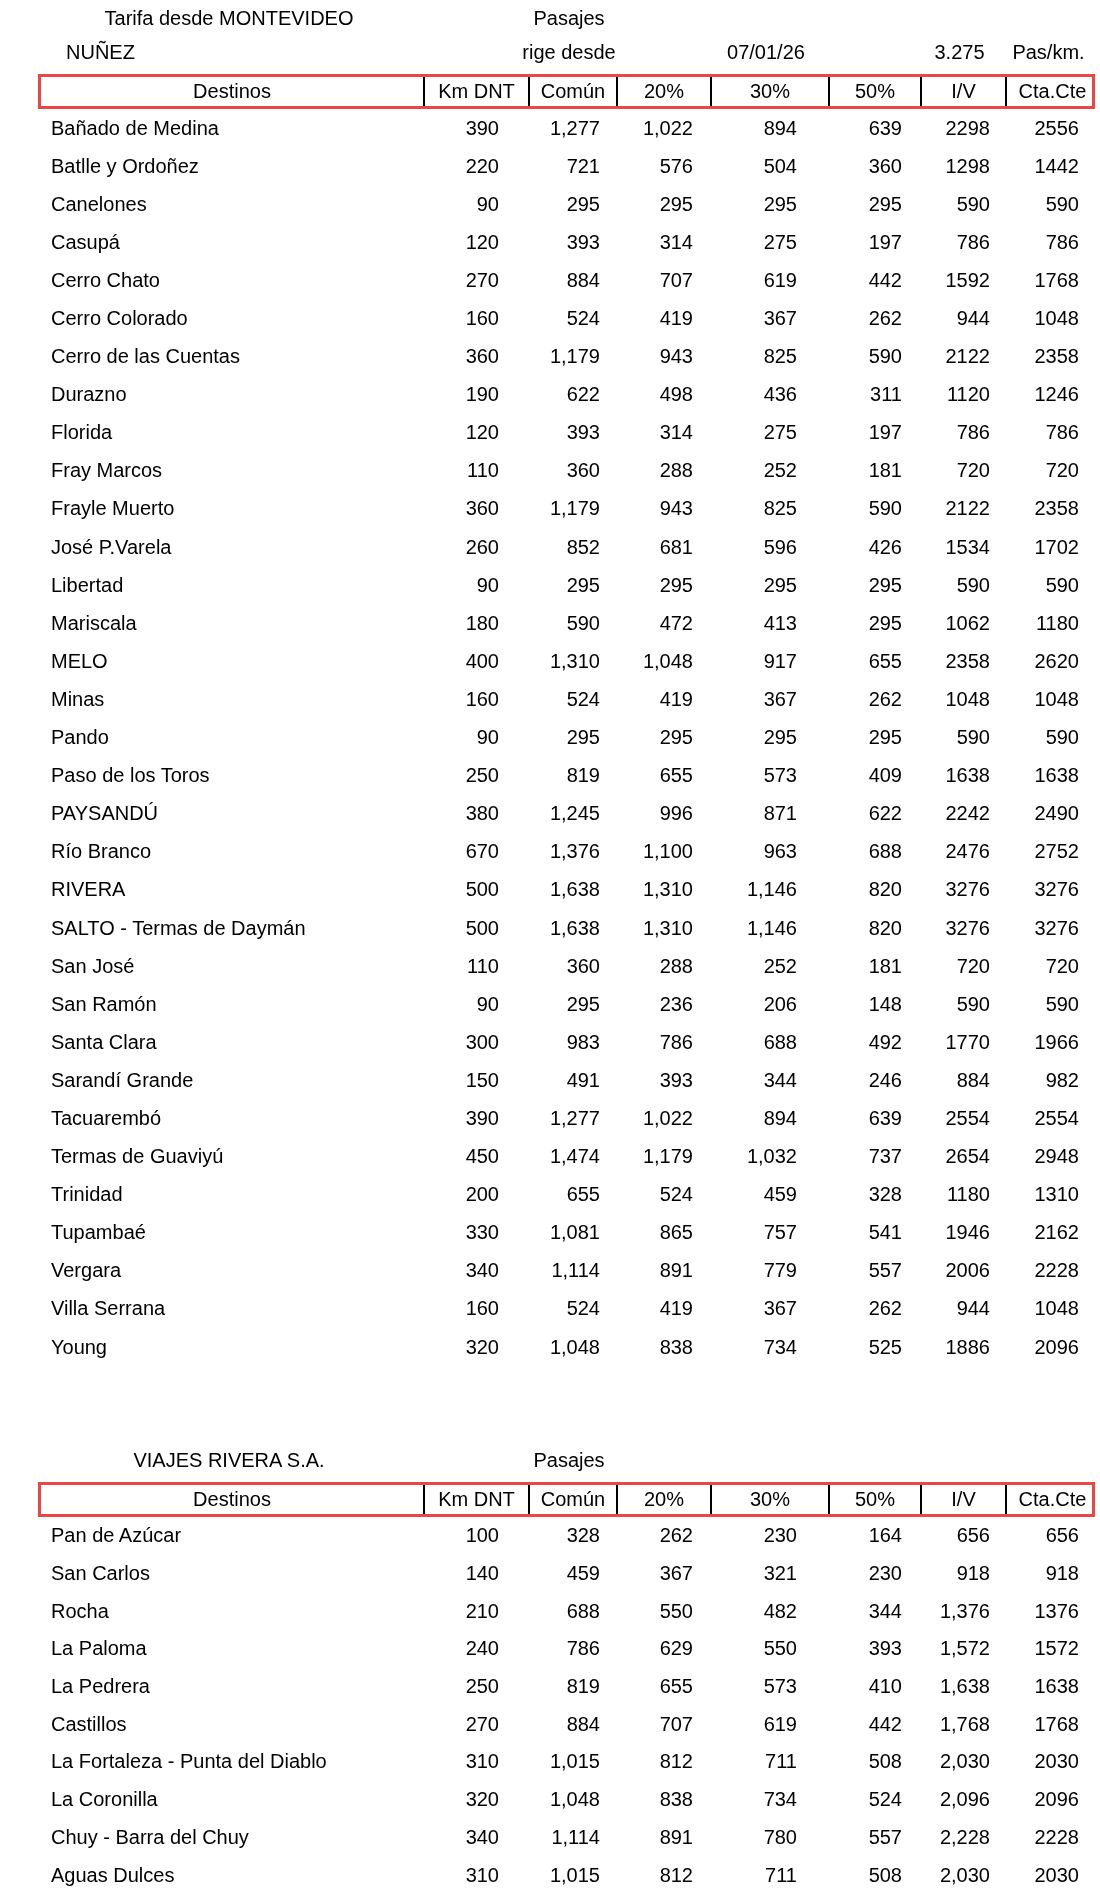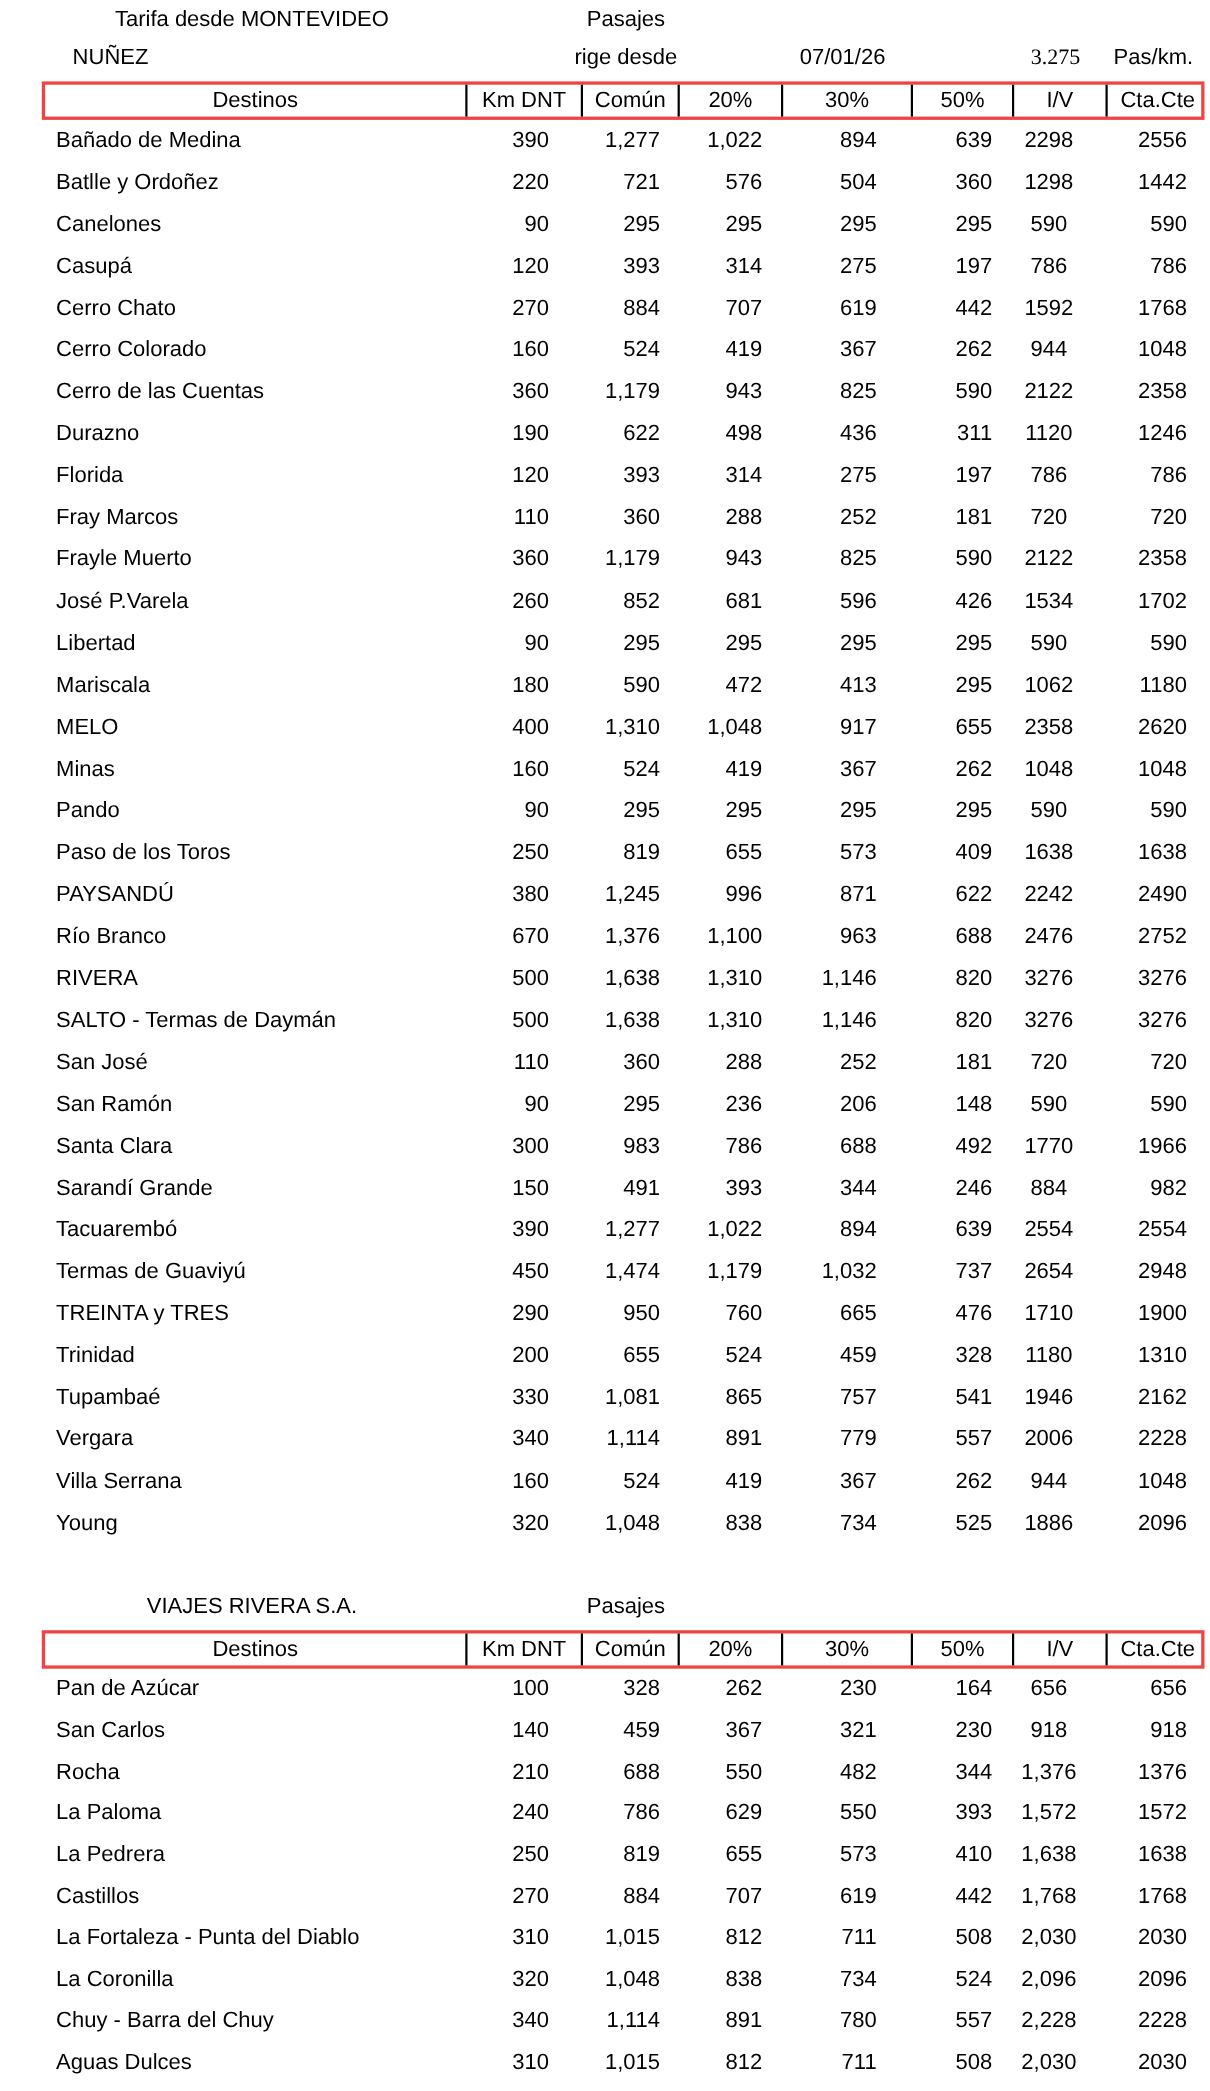--- a/index.html
+++ b/index.html
@@ -32,21 +32,21 @@
     height: 32px;
   }
   .caption-row .cap {
     white-space: nowrap;
   }
   .cap.center { justify-self: center; }
   .cap.left   { justify-self: start; }
   .gc1 { grid-column: 1; }
   .gc3 { grid-column: 3; }
   .gc5 { grid-column: 5; }
-  .gc7 { grid-column: 7; font-family: Liberation Serif, serif; }
+  .gc7 { grid-column: 7; }
   .gc8 { grid-column: 8; }
   .pad-left { padding-left: 28px; }
   
   .header-row {
     border: 3px solid #ef4444;
     box-sizing: border-box;
     height: 35px;
     background: #ffffff;
   }
   .header-row > div {
@@ -67,21 +67,21 @@
   .rows-t1 .data-row { height: 38.1px; }
   .rows-t2 .data-row { height: 37.7px; }
   .cell { white-space: nowrap; overflow: visible; }
   .cell.dest { text-align: left; padding-left: 13px; }
   .cell.num  { text-align: right; }
   .data-row > .cell:nth-child(2) { padding-right: 26px; }
   .data-row > .cell:nth-child(3) { padding-right: 13px; }
   .data-row > .cell:nth-child(4) { padding-right: 14px; }
   .data-row > .cell:nth-child(5) { padding-right: 28px; }
   .data-row > .cell:nth-child(6) { padding-right: 15px; }
-  .data-row > .cell:nth-child(7) { padding-right: 12px; text-align: center; }
+  .data-row > .cell:nth-child(7) { padding-right: 12px; }
   .data-row > .cell:nth-child(8) { padding-right: 16px; }
 </style>
 </head>
 <body>
 
 <div class="sheet">
 
   <div class="block grid caption-row" style="top:2px;">
     <div class="cap center gc1">Tarifa desde MONTEVIDEO</div>
     <div class="cap center gc3">Pasajes</div>
@@ -409,30 +409,20 @@
         <div class="cell dest">Termas de Guaviyú</div>
         <div class="cell num">450</div>
         <div class="cell num">1,474</div>
         <div class="cell num">1,179</div>
         <div class="cell num">1,032</div>
         <div class="cell num">737</div>
         <div class="cell num">2654</div>
         <div class="cell num">2948</div>
       </div>
 
-      <div class="data-row">
-        <div class="cell dest">TREINTA y TRES</div>
-        <div class="cell num">290</div>
-        <div class="cell num">950</div>
-        <div class="cell num">760</div>
-        <div class="cell num">665</div>
-        <div class="cell num">476</div>
-        <div class="cell num">1710</div>
-        <div class="cell num">1900</div>
-      </div>
 
       <div class="data-row">
         <div class="cell dest">Trinidad</div>
         <div class="cell num">200</div>
         <div class="cell num">655</div>
         <div class="cell num">524</div>
         <div class="cell num">459</div>
         <div class="cell num">328</div>
         <div class="cell num">1180</div>
         <div class="cell num">1310</div>

